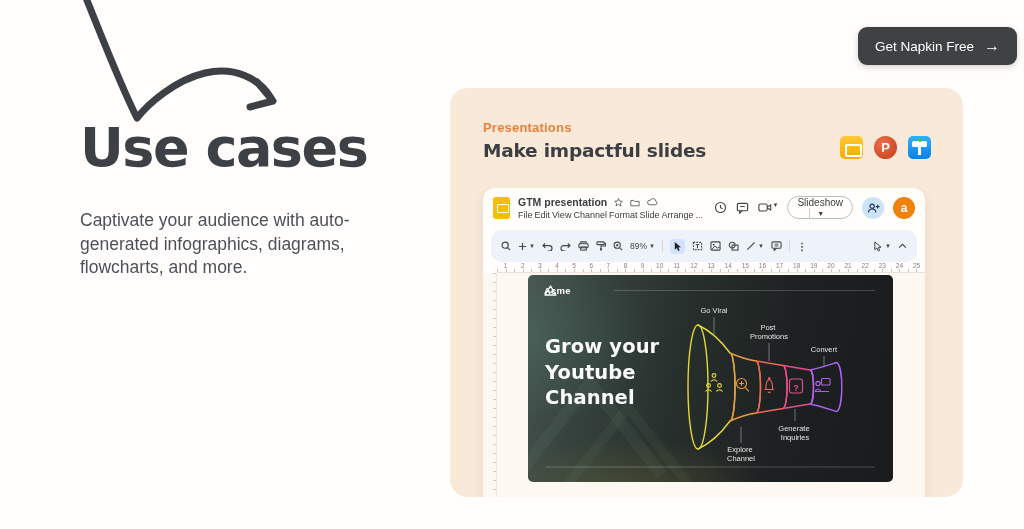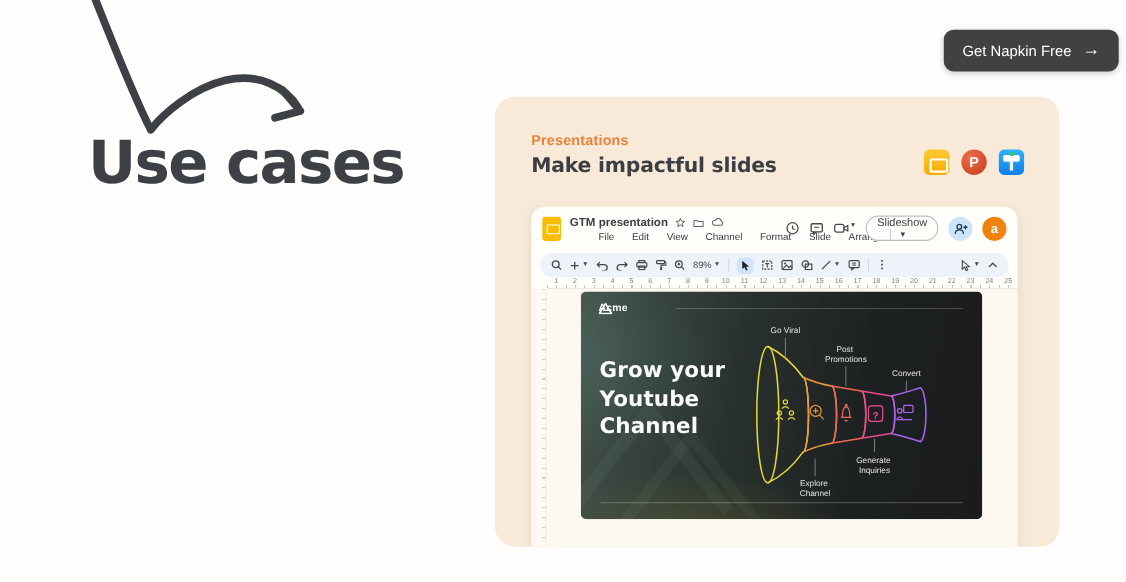--- a/index.html
+++ b/index.html
@@ -48,34 +48,34 @@
     background:#fffefb; border-radius:12px 12px 0 0; box-shadow:0 3px 10px rgba(90,60,30,.10); }
   .titlebar { display:flex; align-items:flex-start; padding:8px 10px 12px 10px; height:41px; }
   .docicon { width:17px; height:22px; border-radius:3px; background:#fbbc04; position:relative;
     flex:0 0 auto; margin-top:1px; }
   .docicon::after { content:""; position:absolute; left:3.5px; top:7px; width:10px; height:7px;
     border:1.5px solid #fff; border-radius:1px; }
   .titleblock { margin-left:8px; flex:1 1 auto; min-width:0; }
   .trow { display:flex; align-items:center; gap:7px; }
   .doctitle { font-size:10.5px; font-weight:bold; color:#3c4043; }
   .tic { color:#5f6368; display:flex; }
-  .menurow { display:flex; gap:16px; margin-top:2px;margin-left:26px; }
+  .menurow { display:flex; gap:2px; margin-top:2px; }
   .menurow span { font-size:9px; color:#3c4043; cursor:pointer; }
   .tb-right { display:flex; align-items:center; gap:9px; margin-left:auto; }
   .pill { display:flex; align-items:center; height:23px; border:1px solid #b9bdc3;
     border-radius:12px; background:#fffefb; overflow:hidden; cursor:pointer;flex-direction:column; }
   .pill .lbl { font-size:10px; color:#3c4043; padding:0 9px; }
   .pill .drop { border-left:1px solid #c9ccd1; padding:0 7px; font-size:7px; color:#3c4043;
     height:100%; display:flex; align-items:center; }
   .circle { width:22px; height:22px; border-radius:50%; display:flex; align-items:center;
     justify-content:center; cursor:pointer; }
   .share { background:#cde3f8; }
   .avatar { background:#f0830d; color:#fff; font-size:12px; font-weight:bold; }
 
-  .toolbar { margin:1px 8px 0 8px; height:22px; background:#eef3f9; border-radius:11px;
+  .toolbar { margin:1px 8px 0 8px; height:32px; background:#eef3f9; border-radius:11px;
     display:flex; align-items:center; padding:0 10px; gap:7px; }
   .ti { display:flex; align-items:center; gap:2px; color:#444746; cursor:pointer; }
   .ti svg { display:block; }
   .ti.sel { background:#d3e3fd; border-radius:4px; padding:2px 3px; }
   .zoomtxt { font-size:8.5px; color:#444746; }
   .caret { font-size:6px; color:#444746; }
   .tsep { width:1px; height:12px; background:#d4d8dd; }
   .tb-spacer { flex:1 1 auto; }
 
   .ruler { margin-left:14px; height:11px; display:flex; align-items:flex-start;
@@ -108,20 +108,21 @@
 <body>
 
 <div class="stage">
 
   <svg class="hero-arrow" viewBox="0 0 232 136">
     <path d="M 24,-6 C 42,38 60,86 79,124 C 90,110 117,86 147,79 C 177,72 202,85 213,104" fill="none" stroke="#3d4045" stroke-width="7" stroke-linecap="round" stroke-linejoin="round"></path>
     <path d="M 199,88 L 215,107 L 192,113" fill="none" stroke="#3d4045" stroke-width="7" stroke-linecap="round" stroke-linejoin="round"></path>
   </svg>
 
   <div class="hero-title">Use cases</div>
+  <div class="hero-desc">Captivate your audience with auto-generated infographics, diagrams, flowcharts, and more.</div>
 
   <button class="cta">
     <span>Get Napkin Free</span>
     <span class="arr">→</span>
   </button>
 
   <div class="card">
     <div class="eyebrow">Presentations</div>
     <div class="card-title">Make impactful slides</div>
 

